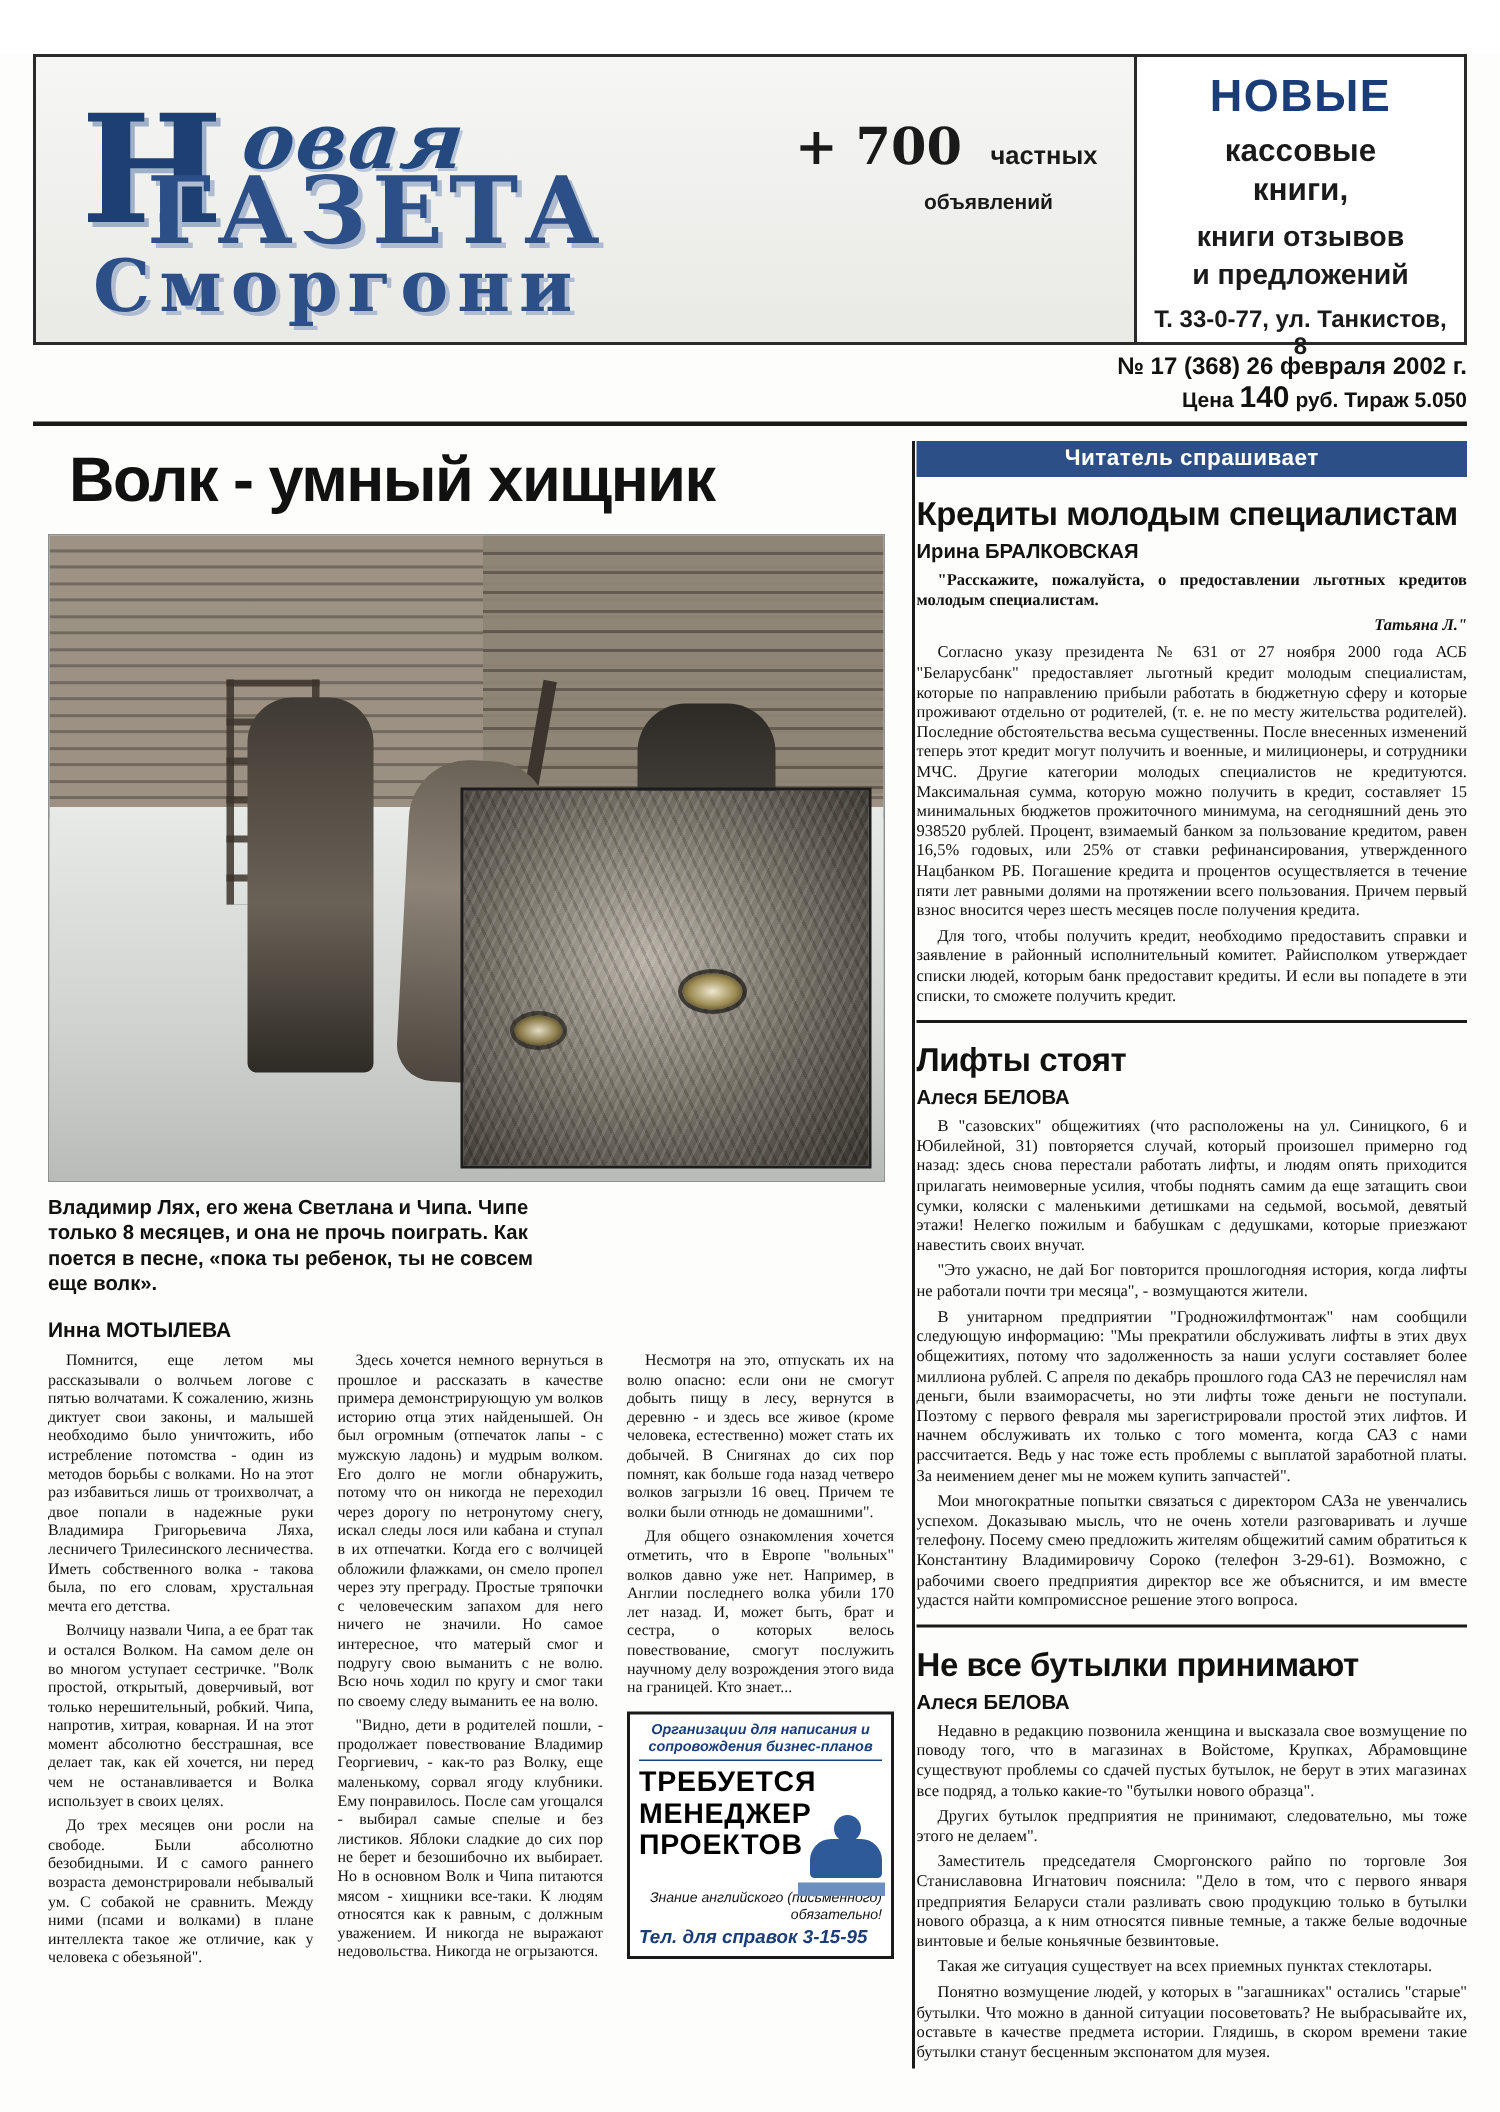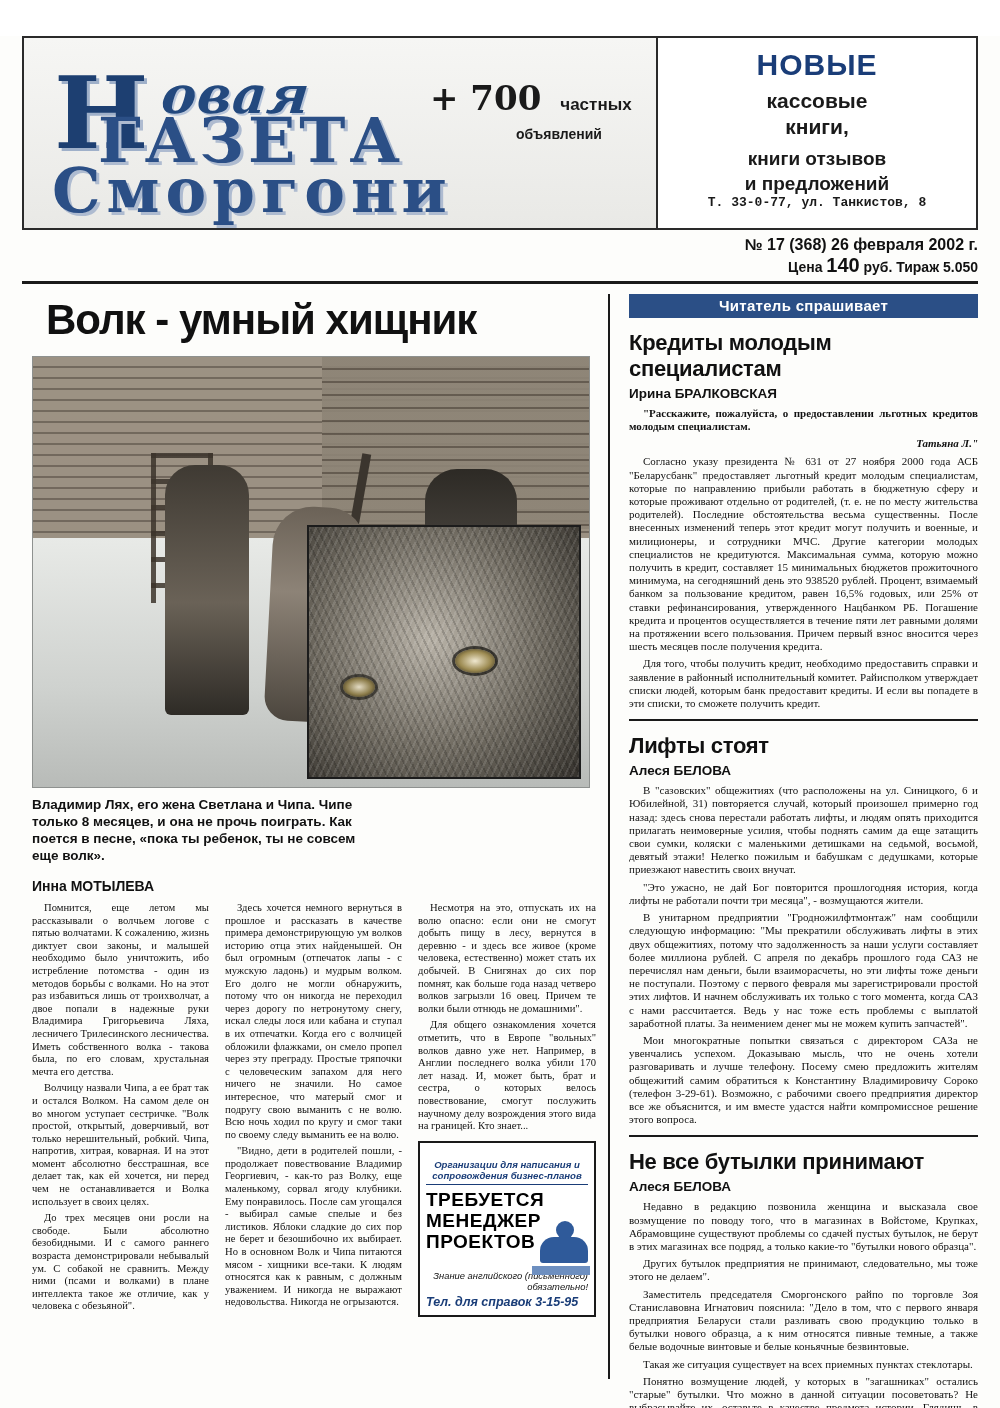--- a/index.html
+++ b/index.html
@@ -65,25 +65,25 @@
     font-family: "DejaVu Serif", serif;
     font-weight: bold;
     font-size: 62px;
     line-height: 86px;
     color: #2b4f86;
     letter-spacing: 4px;
     text-shadow: 3px 3px 0 #aebbd0;
   }
   .logo-smorgoni {
     position: absolute;
-    left: 10px;
+    left: 20px;
     top: 108px;
     font-family: "DejaVu Serif", serif;
     font-weight: bold;
-    font-size: 61px;
+    font-size: 48px;
     line-height: 74px;
     color: #2b4f86;
     letter-spacing: 6px;
     text-shadow: 3px 3px 0 #aebbd0;
   }
   .logo-bigN {
     position: absolute;
     left: 12px;
     top: 8px;
     font-family: "DejaVu Serif", serif;
@@ -116,21 +116,21 @@
   }
   .ads-700 .sub {
     font-family: "Liberation Sans", sans-serif;
     font-weight: bold;
     font-size: 14px;
     color: #1a1a1a;
     margin-top: 8px;
     margin-left: 86px;
   }
   .masthead-right {
-    width: 320px;
+    width: 220px;
     border-left: 2px solid #2a2a2a;
     background: #ffffff;
     padding: 10px 8px 6px 8px;
     box-sizing: border-box;
     text-align: center;
   }
   .mr-l1 {
     font-family: "Liberation Sans", sans-serif;
     font-weight: bold;
     font-size: 30px;
@@ -159,24 +159,25 @@
     margin-top: 9px;
   }
   .mr-l5 {
     font-family: "Liberation Sans", sans-serif;
     font-weight: bold;
     font-size: 19px;
     color: #1a1a1a;
     margin-top: 3px;
   }
   .mr-phone {
-    font-family: Liberation Mono, monospace;
-    font-weight: bold;
-    font-size: 13px;
-    color: #1a1a1a;
+    font-family: Liberation Sans, sans-serif;
+    font-weight: bold;
+    font-size: 16px;
+    color: #1a1a1a;
+    margin-top: 10px;
   }
 
   
   .issuebar {
     margin: 6px 22px 0 22px;
     display: flex;
     justify-content: space-between;
     align-items: flex-end;
     border-bottom: 3px solid #1a1a1a;
     padding-bottom: 4px;
@@ -204,21 +205,21 @@
   }
   .col-left {
     width: 576px;
     padding-right: 12px;
     box-sizing: border-box;
     position: relative;
   }
   .col-right {
     width: 380px;
     border-left: 2px solid #1a1a1a;
-    padding-left: 19px;
+    padding-left: 1px;
     box-sizing: border-box;
   }
 
   
   .headline {
     font-family: "Liberation Sans", sans-serif;
     font-weight: bold;
     font-size: 42px;
     letter-spacing: -1px;
     color: #111;
@@ -363,21 +364,21 @@
     text-indent: 12px;
   }
   .tc.col1 { position: relative; }
 
   
   .adbox {
     margin-top: 8px;
     border: 2px solid #1a1a1a;
     width: 178px;
     box-sizing: border-box;
-    padding: 16px 6px 7px 6px;
+    padding: 5px 6px 7px 6px;
     background: #fff;
     position: relative;
     overflow: hidden;
   }
   .adbox .head {
     font-family: "Liberation Sans", sans-serif;
     font-weight: bold;
     font-style: italic;
     font-size: 9.6px;
     line-height: 11px;

